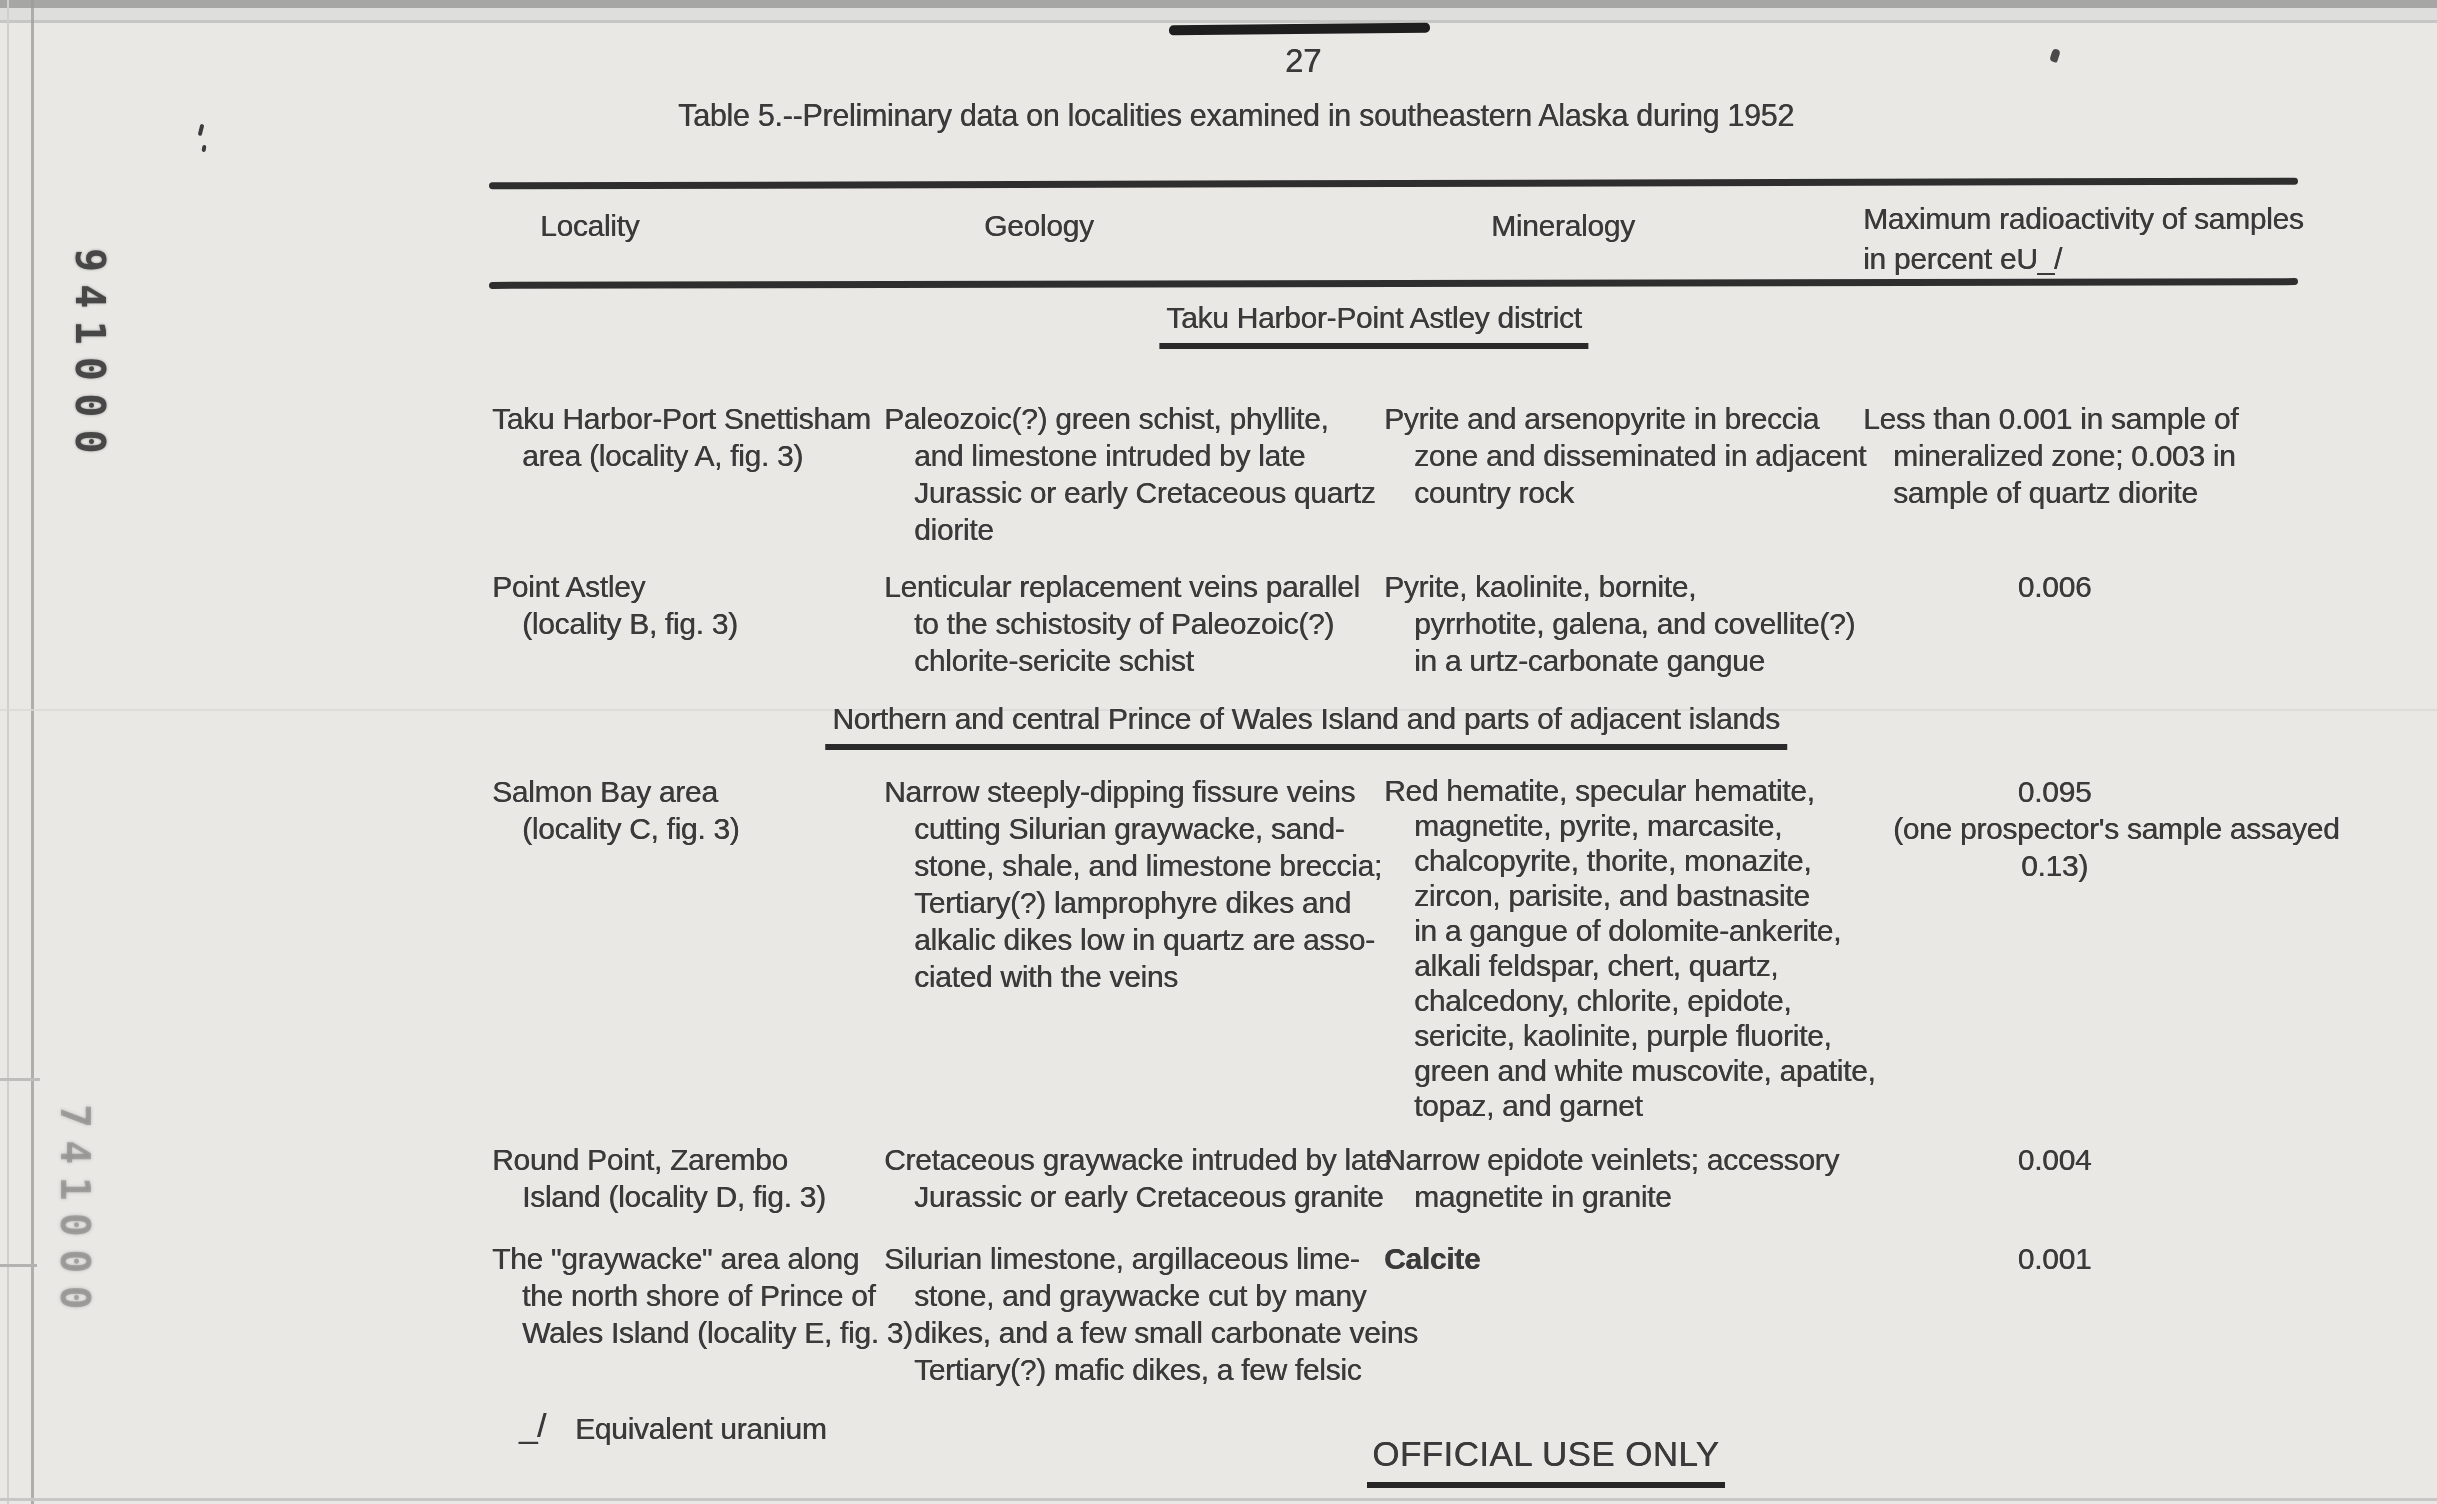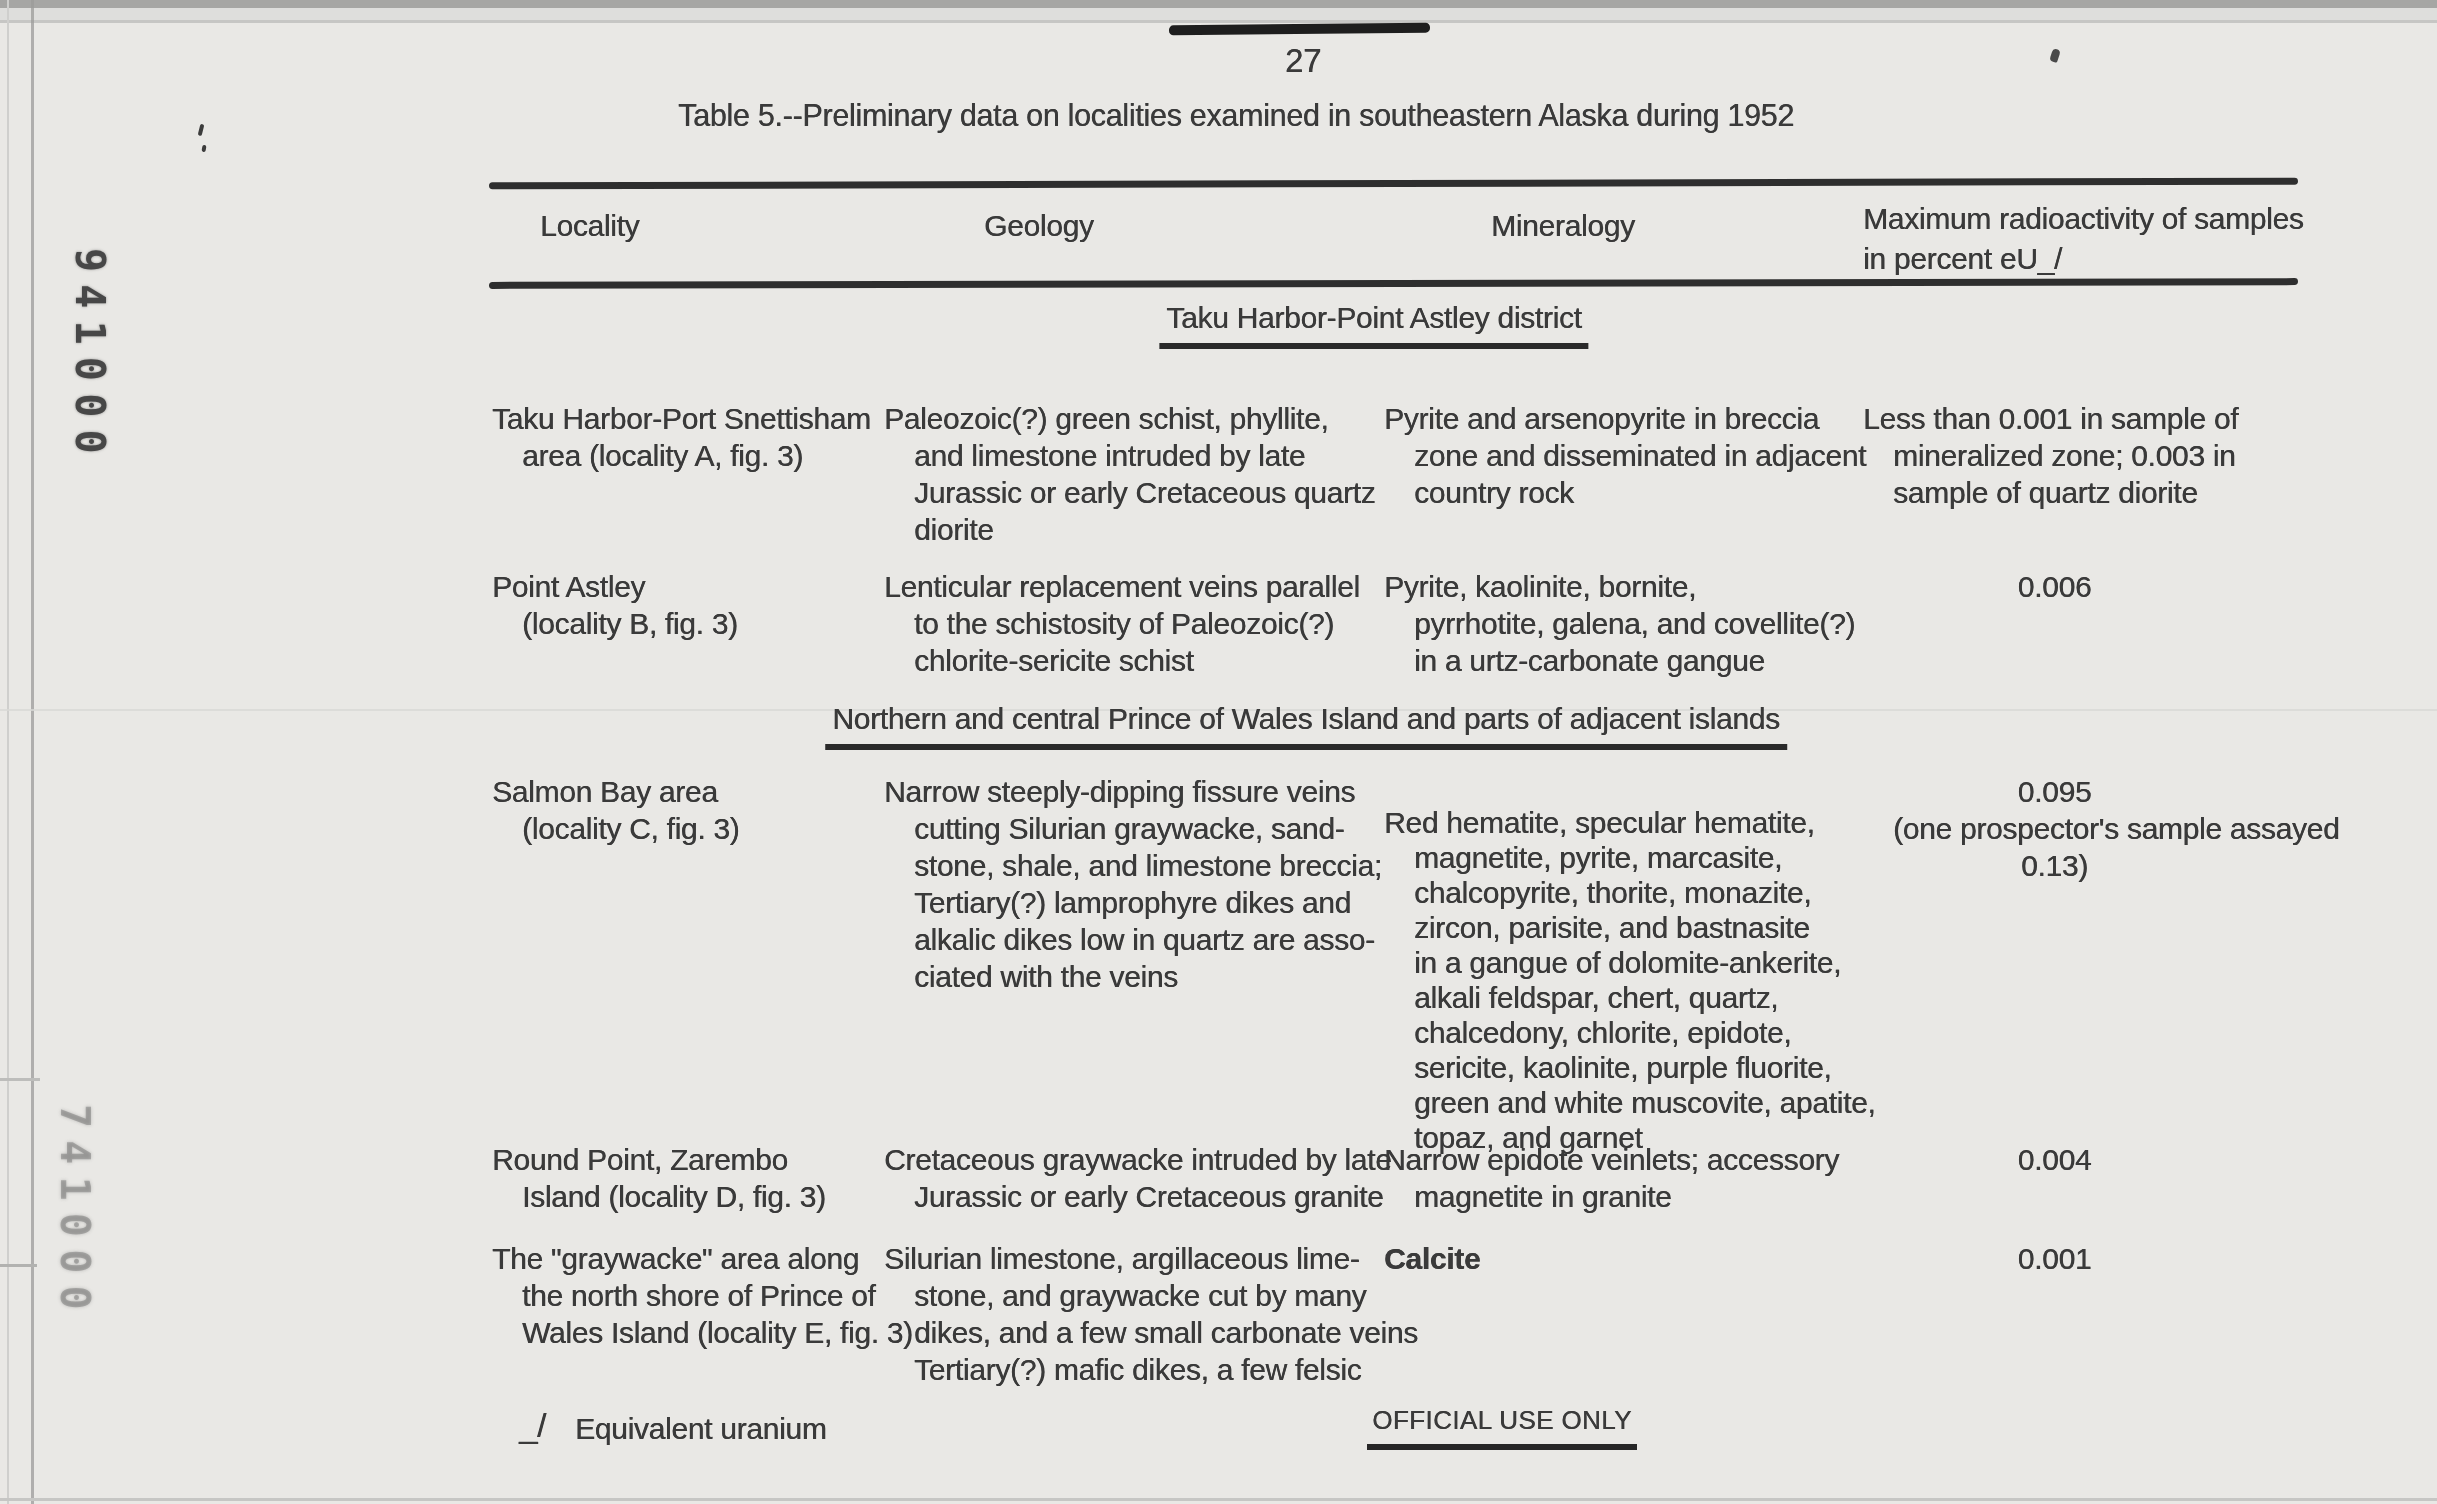--- a/index.html
+++ b/index.html
@@ -23,22 +23,22 @@
     border-bottom:6.1px solid #2a2a2a;padding:0 7px 7.8px 7px;
   }
   .row-layer{position:absolute;left:0;top:0;width:100%;height:100%;}
   .cell{position:absolute;}
   .cell .line{white-space:nowrap;line-height:37px;height:37px;}
   .cell.tight .line{line-height:35px;height:35px;}
   .cell .line.cont{margin-left:30px;}
   .cell.c4{width:383px;}
   .cell .line.num{margin-left:0;text-align:center;}
   .classification{
-    font-size:26px;letter-spacing:0.4px;
-    border-bottom:6.1px solid #262626;padding:0 5.2px 7.8px 5.2px;
+    font-size:35px;letter-spacing:0.4px;
+    border-bottom:6.1px solid #262626;padding:0 5.2px 7.8px 5.2px;margin-top:29px;
   }
   .fnmark{font-size:33px;}
   .stamp{
     position:absolute;transform:rotate(90deg);transform-origin:left top;
     font-weight:bold;font-size:40px;letter-spacing:12.2px;
     color:#474747;text-shadow:0 0 2.6px rgba(70,70,70,0.55);
     font-family:"DejaVu Sans Mono","Liberation Mono",monospace;
   }
   .stamp.lower{color:rgba(80,80,80,0.34);text-shadow:0 0 3.5px rgba(80,80,80,0.3);}
   .artifact{position:absolute;background:#2a2a2a;}
@@ -134,21 +134,21 @@
           <div class="line cont">(locality C, fig. 3)</div>
         </div>
         <div class="cell" style="left: 884px; top: 773px;">
           <div class="line">Narrow steeply-dipping fissure veins</div>
           <div class="line cont">cutting Silurian graywacke, sand-</div>
           <div class="line cont">stone, shale, and limestone breccia;</div>
           <div class="line cont">Tertiary(?) lamprophyre dikes and</div>
           <div class="line cont">alkalic dikes low in quartz are asso-</div>
           <div class="line cont">ciated with the veins</div>
         </div>
-        <div class="cell tight" style="left: 1384px; top: 773px; margin-top: 32px;">
+        <div class="cell tight" style="left: 1384px; top: 773px;">
           <div class="line">Red hematite, specular hematite,</div>
           <div class="line cont">magnetite, pyrite, marcasite,</div>
           <div class="line cont">chalcopyrite, thorite, monazite,</div>
           <div class="line cont">zircon, parisite, and bastnasite</div>
           <div class="line cont">in a gangue of dolomite-ankerite,</div>
           <div class="line cont">alkali feldspar, chert, quartz,</div>
           <div class="line cont">chalcedony, chlorite, epidote,</div>
           <div class="line cont">sericite, kaolinite, purple fluorite,</div>
           <div class="line cont">green and white muscovite, apatite,</div>
           <div class="line cont">topaz, and garnet</div>

